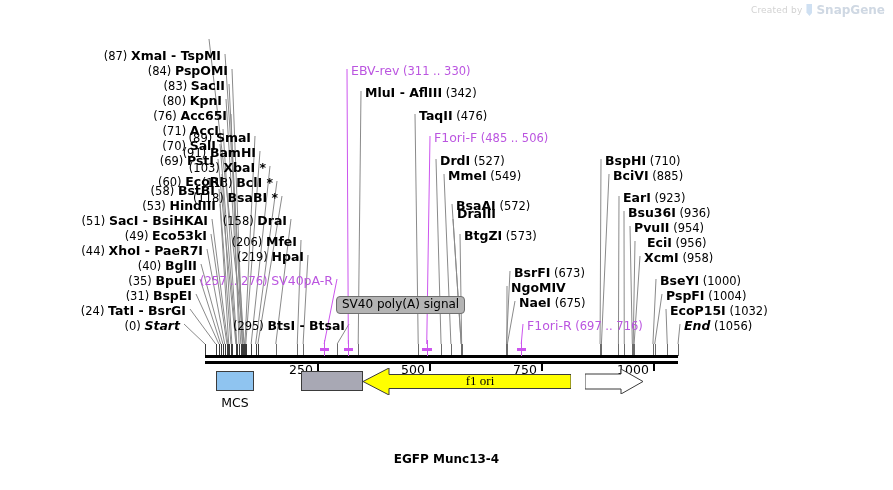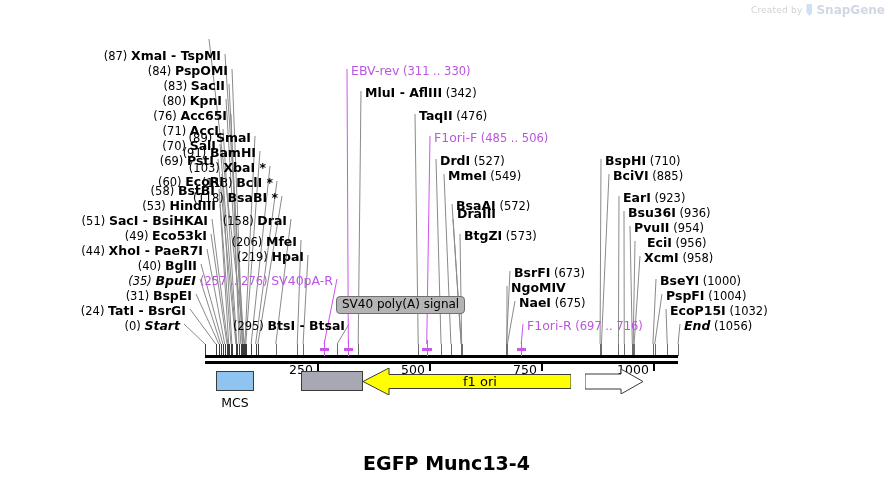--- a/index.html
+++ b/index.html
@@ -65,21 +65,21 @@
   .arrow-left{position:absolute;}
   .arrow-right{position:absolute;}
   .feat-inner-label{
     position:absolute;font-size:13px;color:#000;white-space:nowrap;
     display:flex;align-items:center;justify-content:center;
   }
 
   
   .title{
     position:absolute;width:893px;text-align:center;
-    font-size:19px;font-weight:bold;color:#000;
+    font-size:12px;font-weight:bold;color:#000;
   }
   .subtitle{
     position:absolute;width:893px;text-align:center;
     font-size:12.5px;color:#000;
   }
 </style>
 </head>
 <body>
 
 <div id="stage">
@@ -156,21 +156,21 @@
       <div class="lbl" style="top: 125px; left: 219px; transform: translateX(-100%);"><span class="pos">(71)  </span><span class="enz">AccI</span></div>
       <div class="lbl" style="top: 140px; left: 216px; transform: translateX(-100%);"><span class="pos">(70)  </span><span class="enz">SalI</span></div>
       <div class="lbl" style="top: 155px; left: 214px; transform: translateX(-100%);"><span class="pos">(69)  </span><span class="enz">PstI</span></div>
       <div class="lbl" style="top: 170px; left: 224px; transform: translateX(-100%); margin-top: 6px;"><span class="pos">(60)  </span><span class="enz">EcoRI</span></div>
       <div class="lbl" style="top: 185px; left: 215px; transform: translateX(-100%);"><span class="pos">(58)  </span><span class="enz">BstBI</span></div>
       <div class="lbl" style="top: 200px; left: 216px; transform: translateX(-100%);"><span class="pos">(53)  </span><span class="enz">HindIII</span></div>
       <div class="lbl" style="top: 215px; left: 208px; transform: translateX(-100%);"><span class="pos">(51)  </span><span class="enz">SacI  -  BsiHKAI</span></div>
       <div class="lbl" style="top: 230px; left: 207px; transform: translateX(-100%);"><span class="pos">(49)  </span><span class="enz">Eco53kI</span></div>
       <div class="lbl" style="top: 245px; left: 203px; transform: translateX(-100%);"><span class="pos">(44)  </span><span class="enz">XhoI  -  PaeR7I</span></div>
       <div class="lbl" style="top: 260px; left: 197px; transform: translateX(-100%);"><span class="pos">(40)  </span><span class="enz">BglII</span></div>
-      <div class="lbl" style="top: 275px; left: 196px; transform: translateX(-100%); font-style: italic;"><span class="pos">(35)  </span><span class="enz">BpuEI</span></div>
+      <div class="lbl" style="top: 275px; left: 196px; transform: translateX(-100%);"><span class="pos">(35)  </span><span class="enz">BpuEI</span></div>
       <div class="lbl" style="top: 290px; left: 192px; transform: translateX(-100%);"><span class="pos">(31)  </span><span class="enz">BspEI</span></div>
       <div class="lbl" style="top: 305px; left: 186px; transform: translateX(-100%);"><span class="pos">(24)  </span><span class="enz">TatI  -  BsrGI</span></div>
       <div class="lbl italic" style="top: 320px; left: 180px; transform: translateX(-100%);"><span class="pos">(0)  </span><span class="enz">Start</span></div>
       <div class="lbl" style="top: 132px; left: 251px; transform: translateX(-100%);"><span class="pos">(89)  </span><span class="enz">SmaI</span></div>
       <div class="lbl" style="top: 147px; left: 256px; transform: translateX(-100%);"><span class="pos">(91)  </span><span class="enz">BamHI</span></div>
       <div class="lbl" style="top: 162px; left: 266px; transform: translateX(-100%);"><span class="pos">(103)  </span><span class="enz">XbaI *</span></div>
       <div class="lbl" style="top: 177px; left: 273px; transform: translateX(-100%);"><span class="pos">(113)  </span><span class="enz">BclI *</span></div>
       <div class="lbl" style="top: 192px; left: 278px; transform: translateX(-100%);"><span class="pos">(118)  </span><span class="enz">BsaBI *</span></div>
       <div class="lbl" style="top: 215px; left: 287px; transform: translateX(-100%);"><span class="pos">(158)  </span><span class="enz">DraI</span></div>
       <div class="lbl" style="top: 236px; left: 297px; transform: translateX(-100%);"><span class="pos">(206)  </span><span class="enz">MfeI</span></div>
@@ -310,21 +310,21 @@
       </div>
 
     <div class="feat feat-rect" style="left:216px;top:371px;width:38px;height:20px;background:#8fc4f0;"></div>
     <div class="feat-label" style="left:216px;top:395px;width:38px;">MCS</div>
 
     <div class="feat feat-rect" style="left:301px;top:371px;width:62px;height:20px;background:#a8a8b4;"></div>
 
     <svg class="arrow-left" style="left:363px;top:368px;" width="208" height="27" viewBox="0 0 208 27">
       <polygon points="0,13.5 26,0 26,6.5 208,6.5 208,20.5 26,20.5 26,27" fill="#ffff00" stroke="#3b3b3b" stroke-width="1"></polygon>
     </svg>
-    <div class="feat-inner-label" style="left:389px;top:373px;width:182px;height:16px;">f1 ori</div>
+    <div class="feat-inner-label" style="left:389px;top:373px;width:182px;height:16px;font-family:Liberation Serif, serif;">f1 ori</div>
 
     <svg class="arrow-right" style="left:585px;top:369px;" width="58" height="25" viewBox="0 0 58 25">
       <polygon points="0,5 36,5 36,0 58,12.5 36,25 36,20 0,20" fill="#ffffff" stroke="#3b3b3b" stroke-width="1"></polygon>
     </svg>
   </div>
 
   <div class="title" style="left:0;top:452px;">EGFP Munc13-4</div>
 
 </div>
 

